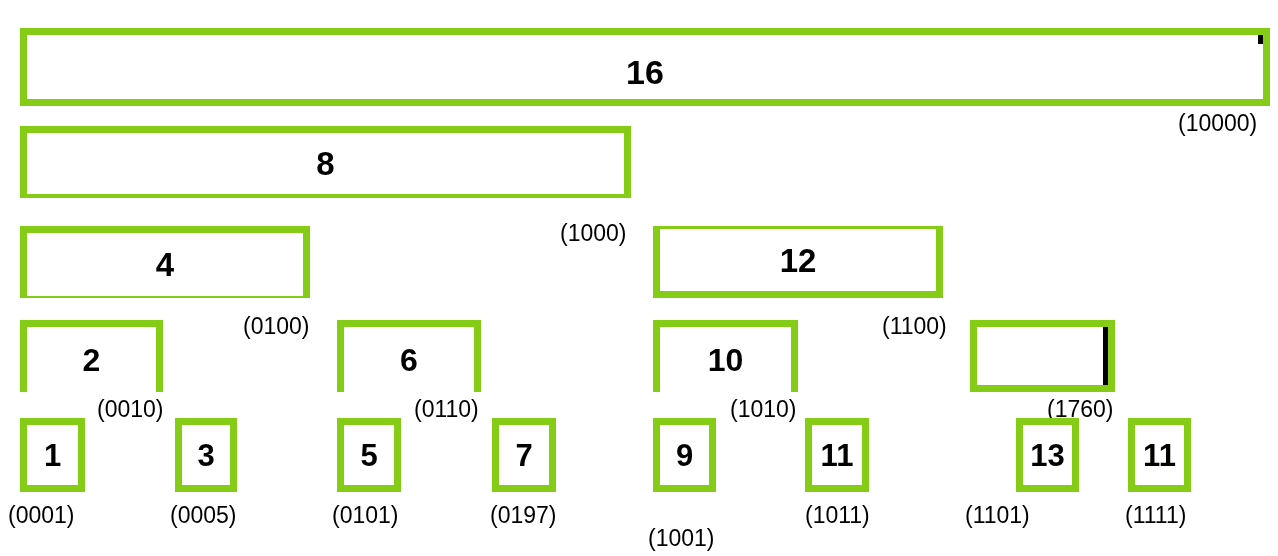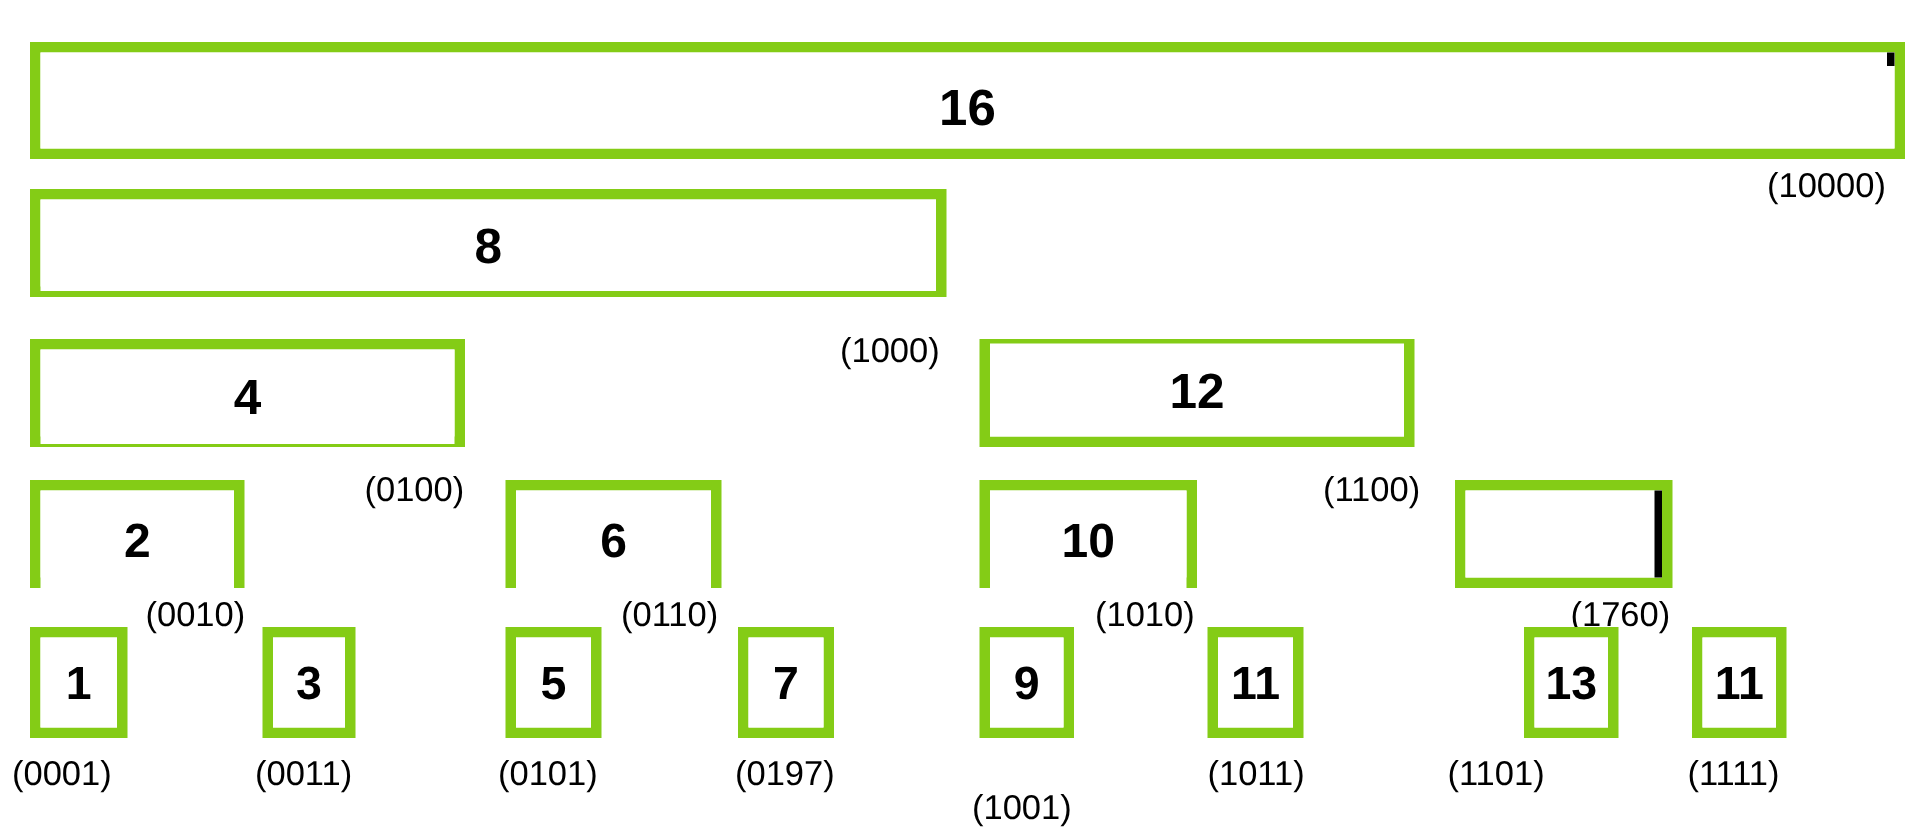--- a/index.html
+++ b/index.html
@@ -103,21 +103,21 @@
       <div class="cell blank" style="flex: 1 1 auto;"></div>
     </div>
     <div class="binlabel" style="left: 1047px; top: 398px;">(1760)</div>
     <div class="node tier-5" style="left: 20px; top: 418px; width: 65px; height: 74px;">
       <div class="cell value" style="flex: 1 1 auto;">1</div>
     </div>
     <div class="binlabel" style="left: 8px; top: 504px;">(0001)</div>
     <div class="node tier-5" style="left: 175px; top: 418px; width: 62px; height: 74px;">
       <div class="cell value" style="flex: 1 1 auto;">3</div>
     </div>
-    <div class="binlabel" style="left: 170px; top: 504px;">(0011)</div>
+    <div class="binlabel" style="left: 170px; top: 504px;">(0005)</div>
     <div class="node tier-5" style="left: 337px; top: 418px; width: 64px; height: 74px;">
       <div class="cell value" style="flex: 1 1 auto;">5</div>
     </div>
     <div class="binlabel" style="left: 332px; top: 504px;">(0101)</div>
     <div class="node tier-5" style="left: 492px; top: 418px; width: 64px; height: 74px;">
       <div class="cell value" style="flex: 1 1 auto;">7</div>
     </div>
     <div class="binlabel" style="left: 490px; top: 504px;">(0197)</div>
     <div class="node tier-5" style="left: 653px; top: 418px; width: 63px; height: 74px;">
       <div class="cell value" style="flex: 1 1 auto;">9</div>

